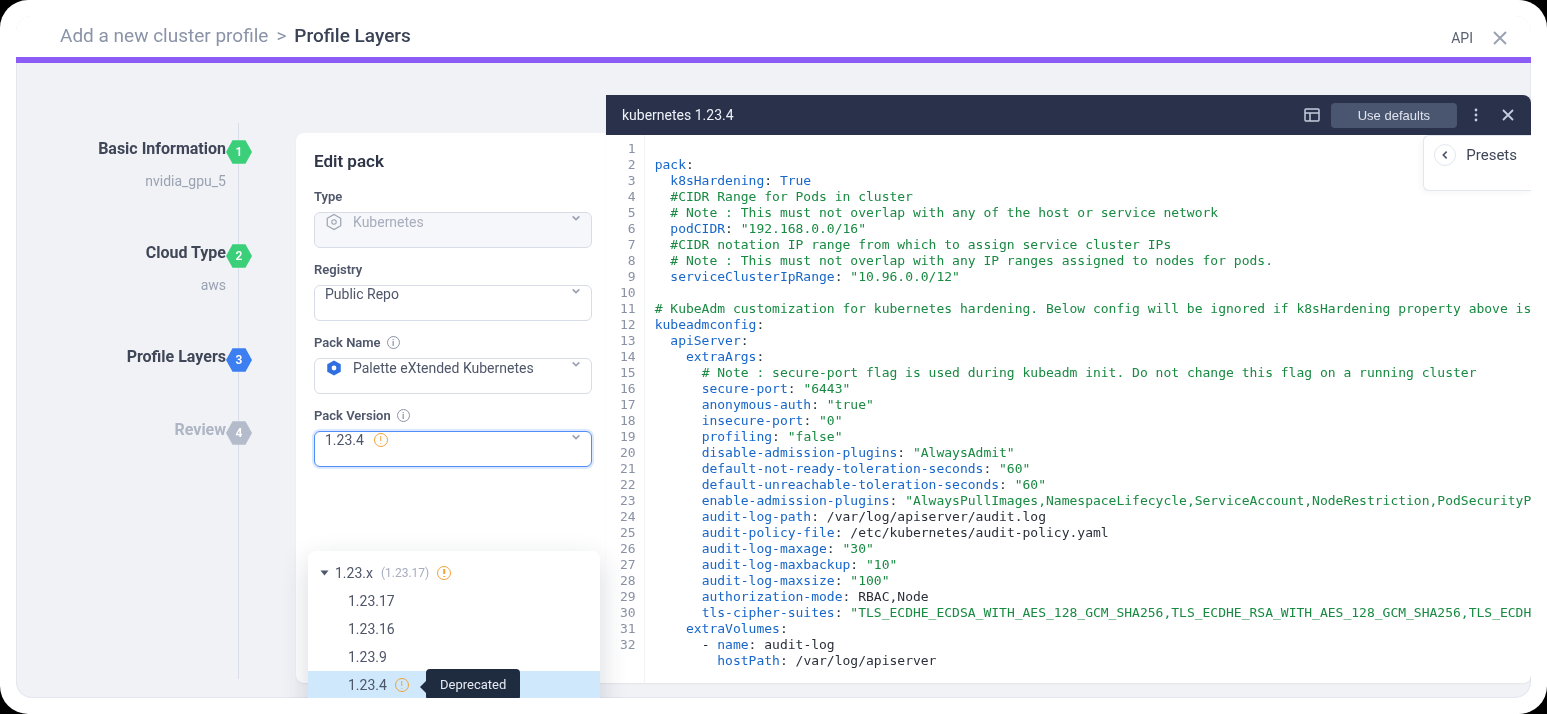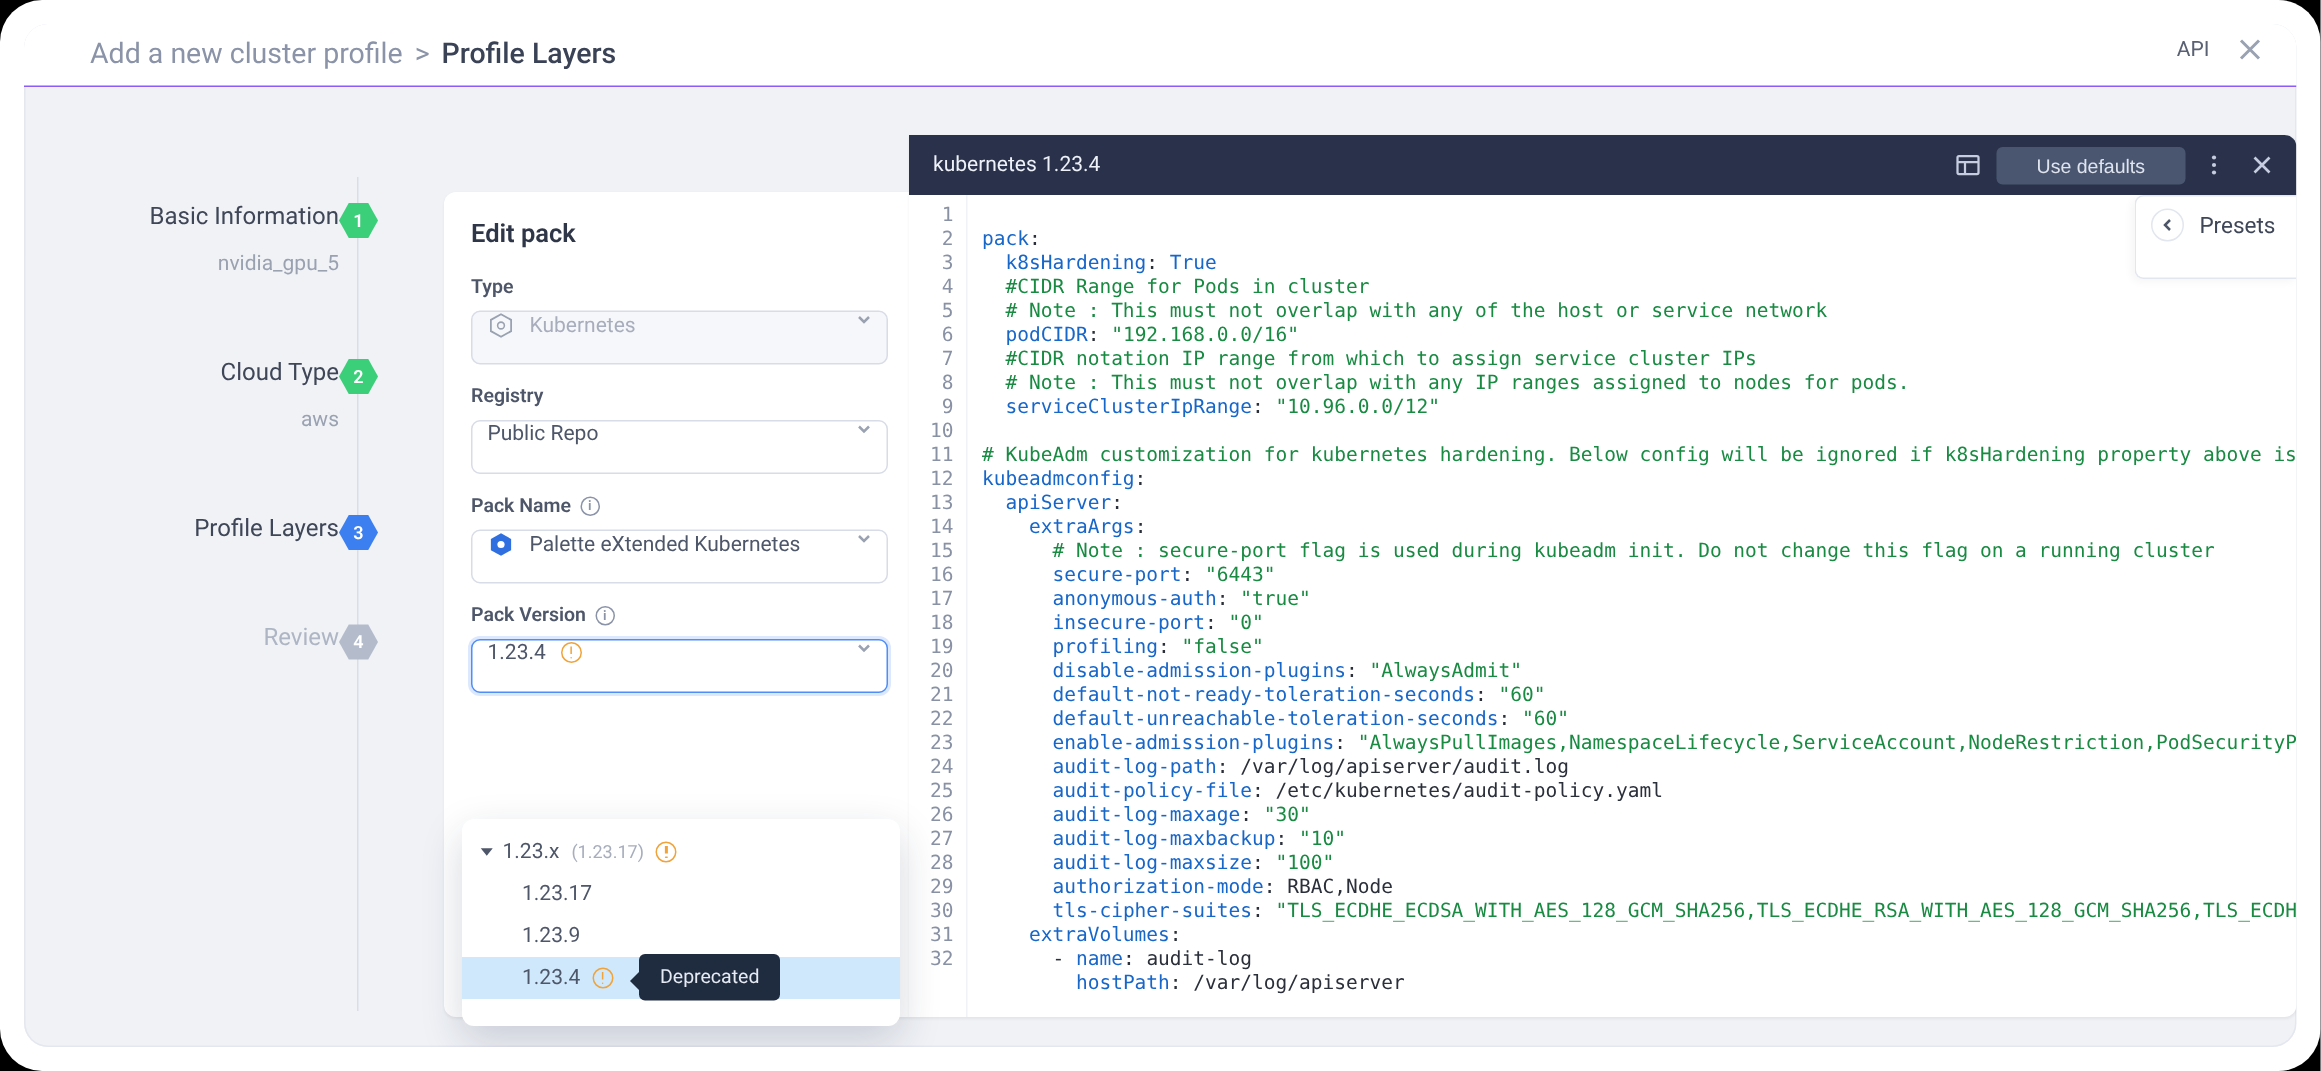--- a/index.html
+++ b/index.html
@@ -1,37 +1,37 @@
 <!DOCTYPE html>
 <html><head>
 <meta charset="utf-8">
 <style>
   * { box-sizing: border-box; margin: 0; padding: 0; }
   body { font-family: -apple-system, BlinkMacSystemFont, "Segoe UI", Roboto, sans-serif; background: #000; display:flex; align-items:center; justify-content:center; height:100vh; }
   .frame { width:1547px; height:714px; background:#fff; border-radius:28px; position:relative; overflow:hidden; }
   .inner { position:absolute; inset:16px; border-radius:16px; background:#f0f2f6; overflow:hidden; box-shadow:0 0 0 1px #e5e7ef inset; }
 
   
-  .topbar { display:flex; align-items:flex-start; justify-content:space-between; padding:8px 22px 10px 44px; background:#fff; border-bottom:1px solid #8b5cf6; }
+  .topbar { display:flex; align-items:flex-end; justify-content:space-between; padding:8px 22px 10px 44px; background:#fff; border-bottom:6px solid #8b5cf6; }
   .breadcrumb { display:flex; align-items:center; gap:8px; font-size:19px; }
   .breadcrumb .muted { color:#8a93a7; }
   .breadcrumb .sep { color:#8a93a7; }
   .breadcrumb .current { color:#3a4256; font-weight:500; }
   .topbar-right { display:flex; align-items:center; gap:18px; }
   .api-link { color:#5a6173; font-size:14px; }
   .close-x { width:18px; height:18px; stroke:#9aa2b2; stroke-width:2; fill:none; cursor:pointer; }
 
   
   .body { display:flex; height:calc(100% - 46px); }
 
   
   .steps { width:280px; padding-top:76px; position:relative; }
   .step-line { position:absolute; left:222px; top:60px; bottom:20px; width:1px; background:#d9dde8; }
   .step { position:relative; margin-bottom:54px; padding-right:70px; text-align:right; }
-  .step-title { color:#3f4657; font-size:16px; font-weight:400; }
+  .step-title { color:#3f4657; font-size:16px; font-weight:700; }
   .step-sub { color:#9aa2b2; font-size:14px; margin-top:15px; }
   .hex { width:26px; height:26px; clip-path: polygon(25% 5%, 75% 5%, 100% 50%, 75% 95%, 25% 95%, 0% 50%); position:absolute; left:210px; top:0; display:flex; align-items:center; justify-content:center; font-size:12px; color:#fff; font-weight:600; }
   .hex.green { background:#3bcf7a; }
   .hex.blue { background:#3b7ff0; }
   .hex.grey { background:#b4bccc; }
   .step.muted .step-title { color:#aeb5c4; }
 
   
   .panel { width:310px; background:#fff; border-radius:8px 0 0 8px; margin-top:70px; margin-bottom:16px; box-shadow:0 1px 2px rgba(0,0,0,.06); padding:18px 14px 8px 18px; position:relative; }
   .panel h3 { font-size:17px; color:#2f3647; font-weight:600; margin-bottom:18px; }
@@ -190,20 +190,24 @@
 
         <div class="dropdown" id="dropdown-mount">
             <div class="dd-row">
               <span class="tri down"></span>
     <span>1.23.x</span>
     <span class="sub">(1.23.17)</span>
     <span class="warn-icon"></span>
             </div>
             <div class="dd-row child">
               <span>1.23.17</span>
+
+        </div>
+            <div class="dd-row child">
+              <span>1.23.16</span>
 
         </div>
             <div class="dd-row child">
               <span>1.23.9</span>
 
         </div>
             <div class="dd-row child selected">
               <span>1.23.4</span>
         <span class="warn-icon"></span>
         <span class="tooltip">Deprecated</span>

